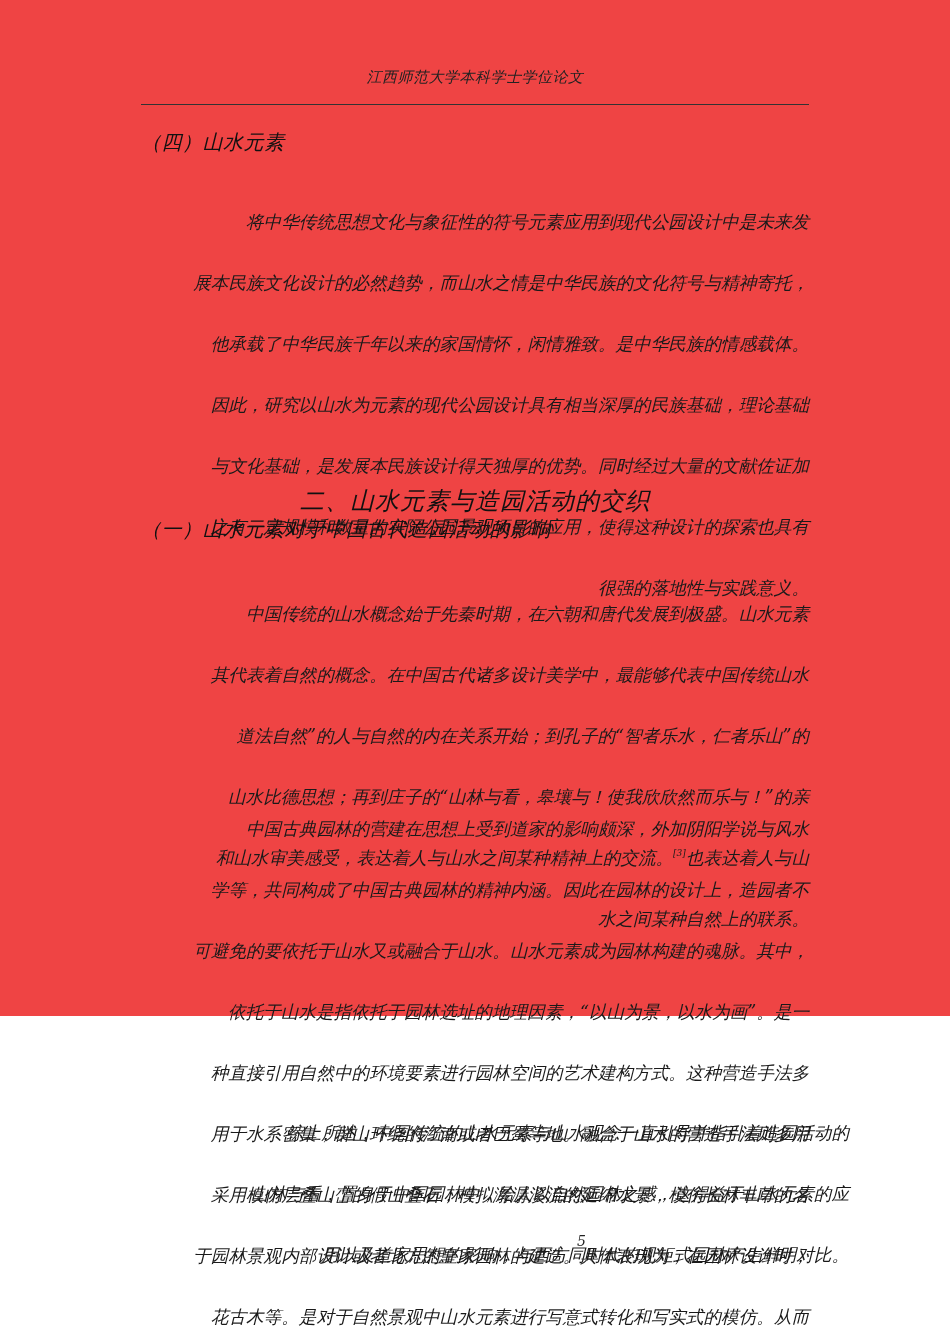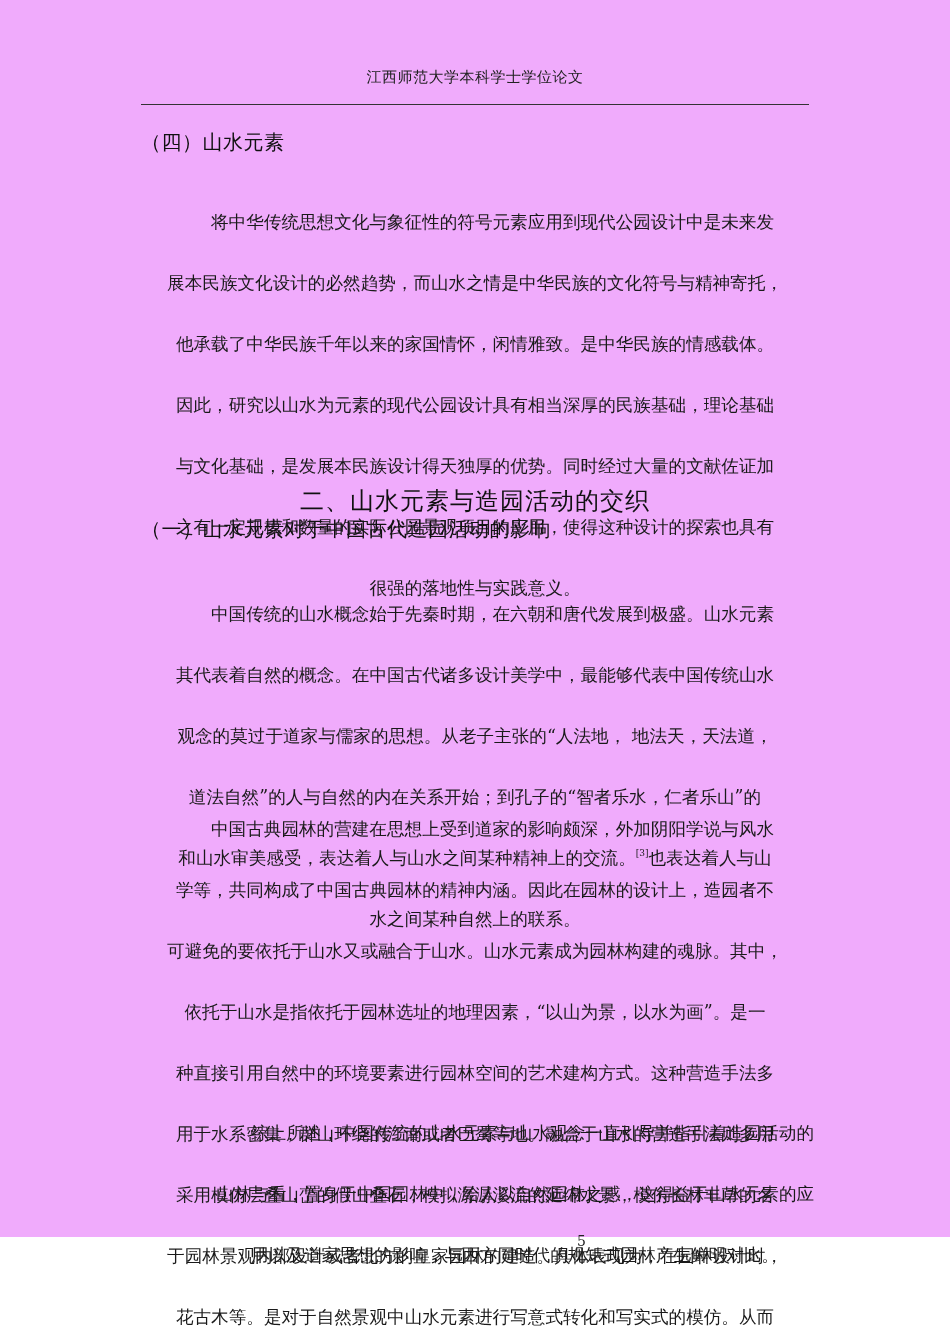--- a/index.html
+++ b/index.html
@@ -11,22 +11,23 @@
       width: 950px;
       height: 1344px;
       position: relative;
       overflow: hidden;
       font-family: "DejaVu Serif", "Liberation Serif", serif;
       color: #1a1a1a;
     }
     .page {
       position: absolute;
       left: 0; top: 0;
-      width: 950px; height: 1237px;
-      background: #f0abfc;
+      width: 950px; height: 1016px;
+      background: #ef4444;
+      font-style: italic;
     }
     .running-header {
       position: absolute;
       left: 141px;
       width: 668px;
       top: 68px;
       text-align: center;
       font-size: 15px;
       letter-spacing: 0.5px;
       color: #222;
@@ -60,21 +61,21 @@
     }
     .para {
       position: absolute;
       left: 141px;
       width: 668px;
       font-size: 17.6px;
       line-height: 30.5px;
       color: #1a1a1a;
       font-family: "DejaVu Serif", "Liberation Serif", serif;
       white-space: pre-line;
-      text-align: center;
+      text-align: right;
     }
     .para .line {
       display: block;
       white-space: nowrap;
     }
     .para .line.indent {
       padding-left: 35px;
     }
     sup.cite {
       font-size: 9px;
@@ -111,22 +112,22 @@
     <span class="line">很强的落地性与实践意义。</span>
   </div>
 
   <div class="h2" style="top:449px;margin-top:36px;">二、山水元素与造园活动的交织</div>
 
   <div class="h3" style="top:516px;">（一）山水元素对于中国古代造园活动的影响</div>
 
   <div class="para" style="top:568px;">
     <span class="line indent">中国传统的山水概念始于先秦时期，在六朝和唐代发展到极盛。山水元素</span>
     <span class="line">其代表着自然的概念。在中国古代诸多设计美学中，最能够代表中国传统山水</span>
-    <span class="line">观念的莫过于道家与儒家的思想。从老子主张的“人法地， 地法天，天法道，</span>
     <span class="line">道法自然”的人与自然的内在关系开始；到孔子的“智者乐水，仁者乐山”的</span>
+    <span class="line">山水比德思想；再到庄子的“山林与看，皋壤与！使我欣欣然而乐与！”的亲</span>
     <span class="line"><span>和山水审美感受，表达着人与山水之间某种精神上的交流。</span><sup class="cite">[3]</sup><span>也表达着人与山</span></span>
     <span class="line">水之间某种自然上的联系。</span>
   </div>
 
   <div class="para" style="top:783px;">
     <span class="line indent">中国古典园林的营建在思想上受到道家的影响颇深，外加阴阳学说与风水</span>
     <span class="line">学等，共同构成了中国古典园林的精神内涵。因此在园林的设计上，造园者不</span>
     <span class="line">可避免的要依托于山水又或融合于山水。山水元素成为园林构建的魂脉。其中，</span>
     <span class="line">依托于山水是指依托于园林选址的地理因素，“以山为景，以水为画”。是一</span>
     <span class="line">种直接引用自然中的环境要素进行园林空间的艺术建构方式。这种营造手法多</span>

